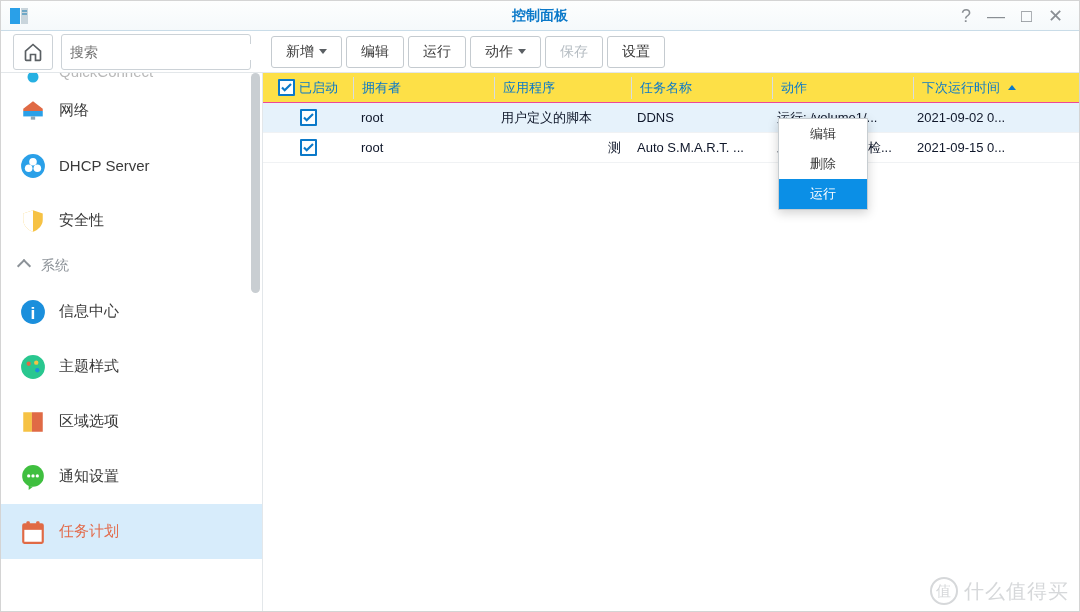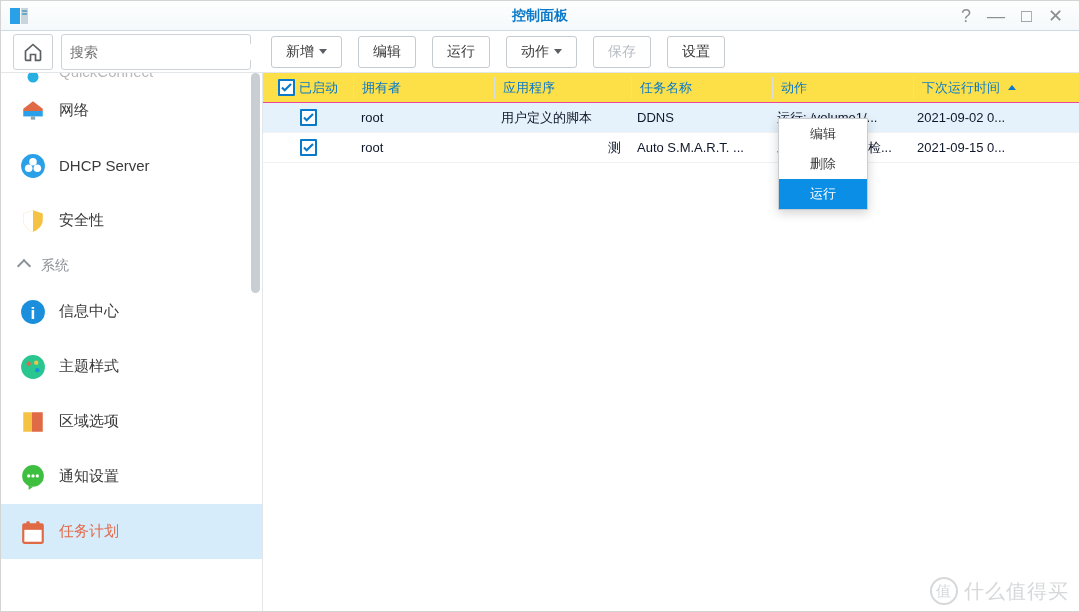--- a/index.html
+++ b/index.html
@@ -8,21 +8,21 @@
     .titlebar{height:30px;background:linear-gradient(#fdfefe,#f5f9fb);border-bottom:1px solid #c9dce8;display:flex;align-items:center;position:relative;}
     .titlebar .appicon{width:20px;height:20px;margin-left:8px;display:flex;}
     .titlebar .title{position:absolute;left:50%;transform:translateX(-50%);color:#0b79c9;font-size:14px;font-weight:600;}
     .winctrls{margin-left:auto;display:flex;gap:16px;padding-right:16px;color:#8a8f94;}
     .winctrls span{font-size:18px;cursor:pointer;line-height:1;}
     .toolbar-row{height:42px;display:flex;align-items:center;border-bottom:1px solid #e3e7ea;background:#fff;}
     .toolbar-row .left{display:flex;align-items:center;padding-left:12px;gap:8px;}
     .homebtn{width:40px;height:36px;border:1px solid #ccd2d7;border-radius:3px;display:flex;align-items:center;justify-content:center;cursor:pointer;}
     .searchbox{width:190px;height:36px;border:1px solid #ccd2d7;border-radius:3px;display:flex;align-items:center;padding:0 8px;}
     .searchbox input{border:none;outline:none;font-size:14px;flex:1;color:#555;}
-    .toolbar-row .right{display:flex;gap:16px;padding-left:20px;}
+    .toolbar-row .right{display:flex;gap:4px;padding-left:20px;}
     .btn{height:32px;border:1px solid #c5cbd0;background:#fff;border-radius:3px;padding:0 14px;font-size:14px;color:#3a3a3a;display:flex;align-items:center;cursor:pointer;gap:5px;}
     .btn.disabled{color:#b5bcc2;cursor:default;font-family:Liberation Mono, monospace;}
     .caret{width:0;height:0;border-left:4px solid transparent;border-right:4px solid transparent;border-top:5px solid #5a5f63;}
     .body{flex:1;display:flex;min-height:0;}
     .sidebar{width:262px;border-right:1px solid #e3e7ea;position:relative;overflow:hidden;}
     .sidebar-inner{position:absolute;top:-10px;left:0;right:0;}
     .nav-item{height:55px;display:flex;align-items:center;gap:12px;padding:0 18px;color:#3a3a3a;font-size:15px;cursor:pointer;}
     .nav-item.cut{height:20px;align-items:flex-start;color:#b8b8b8;}
     .nav-item.active{background:#d7ecfb;color:#e26a4a;}
     .nav-item .ico{width:28px;height:28px;display:flex;align-items:center;justify-content:center;}

